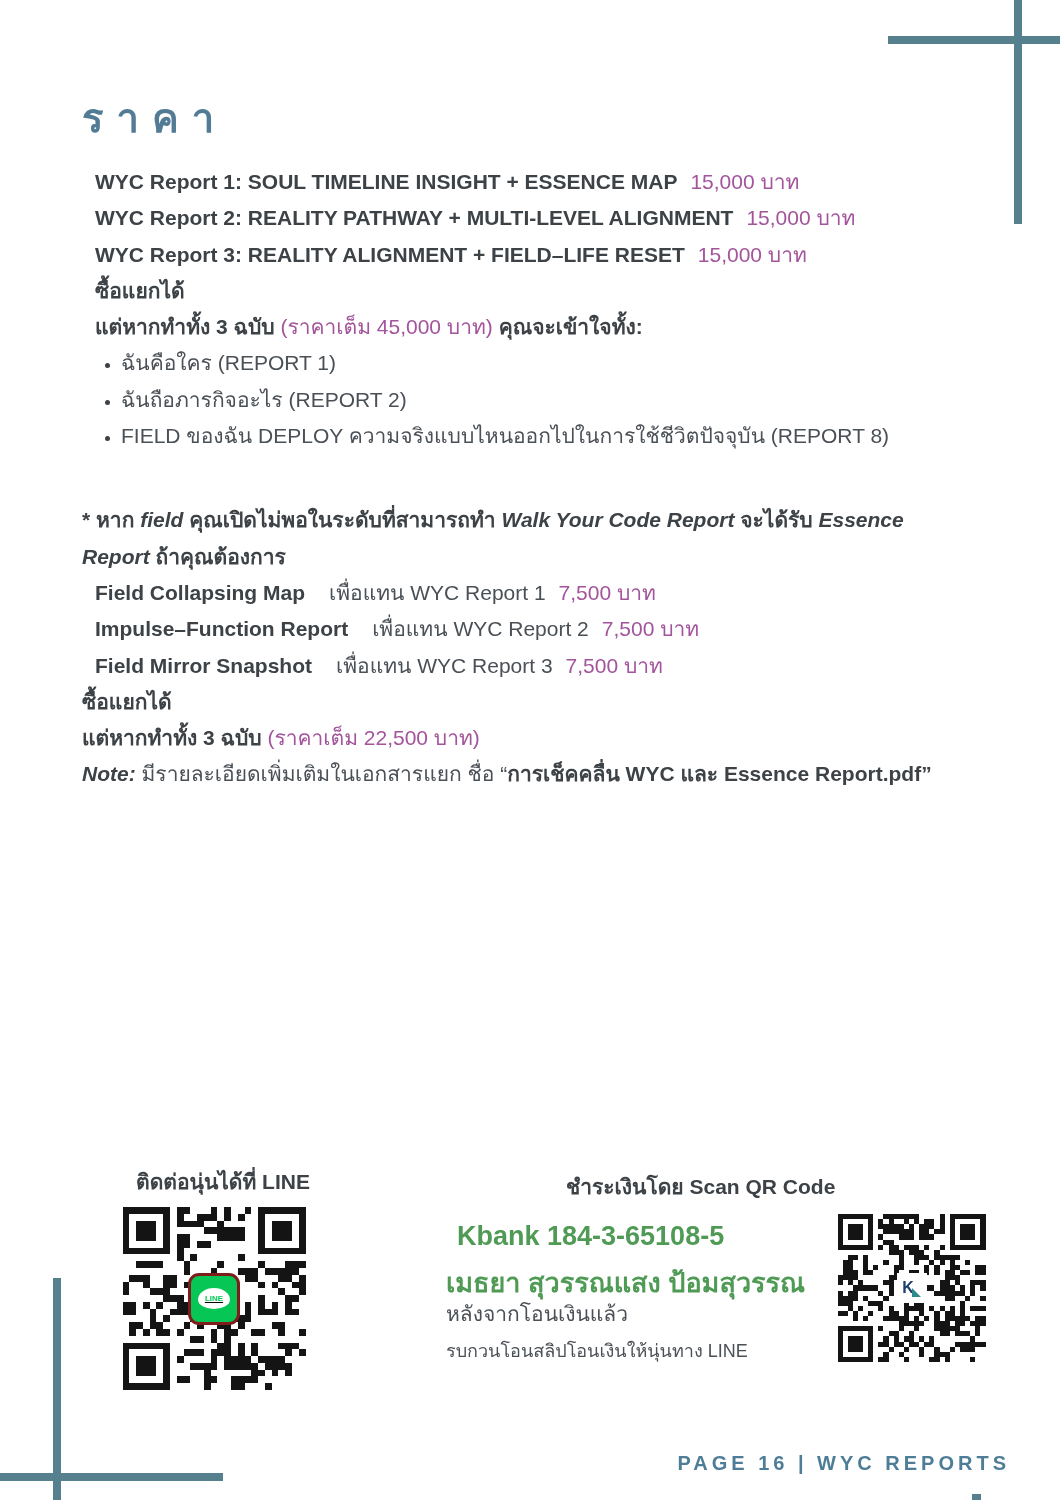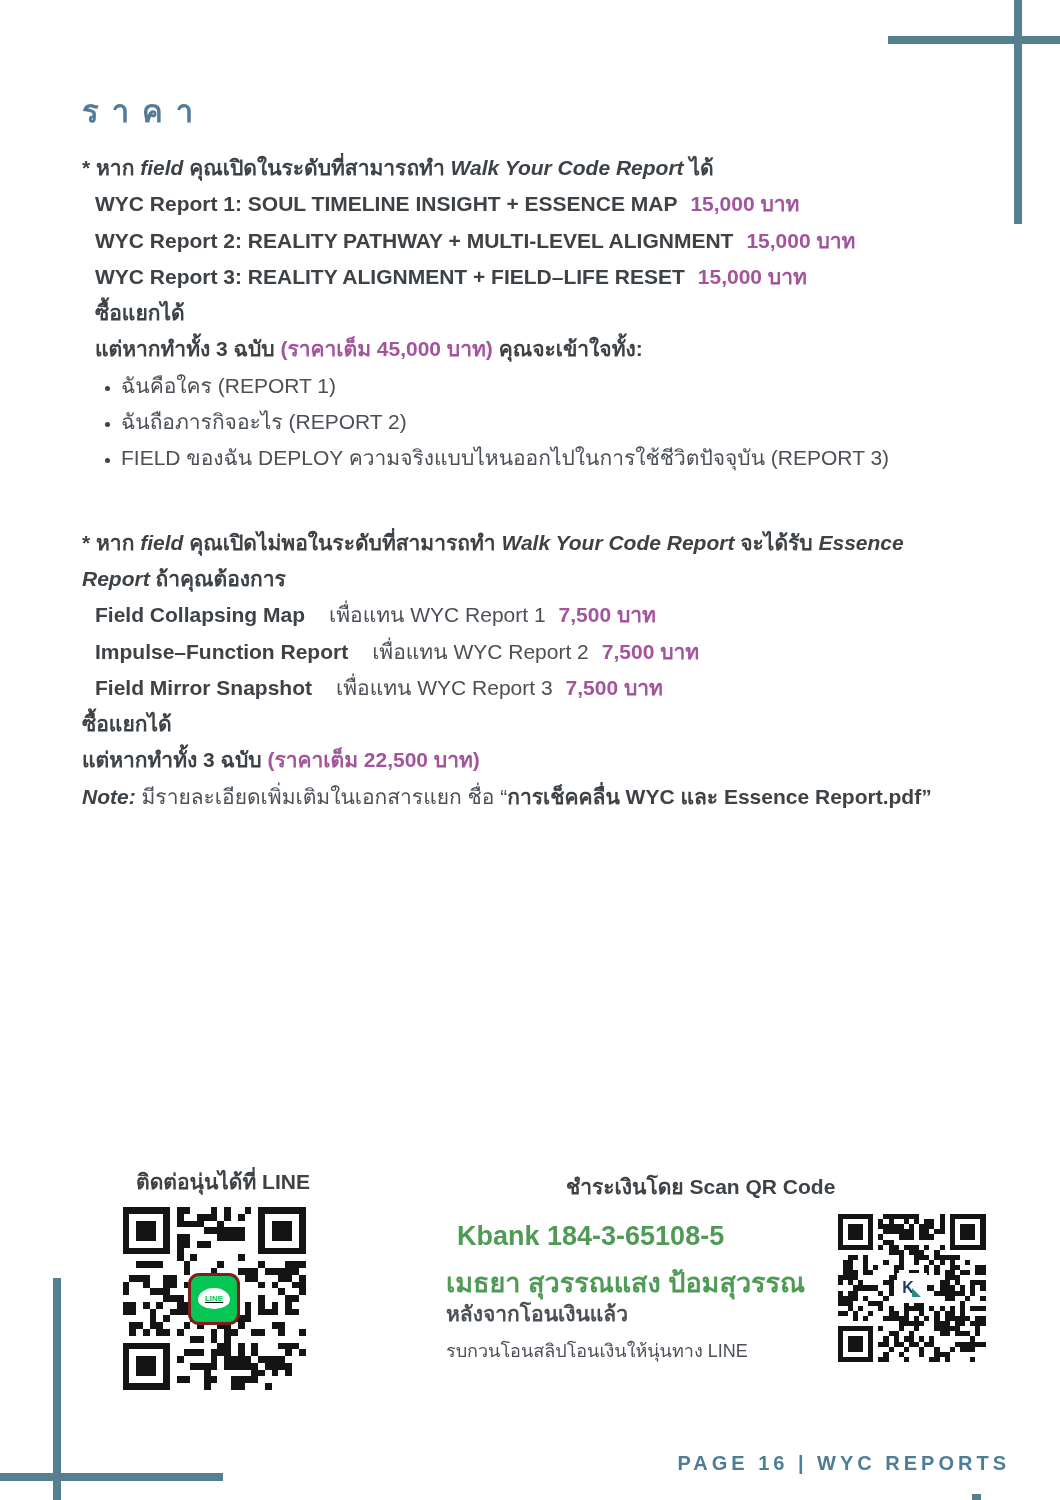--- a/index.html
+++ b/index.html
@@ -10,29 +10,29 @@
   
   .bar{position:absolute;background:#57808f;}
   .tr-v{left:1014px;top:0;width:8px;height:224px;}
   .tr-h{left:888px;top:36px;width:172px;height:8px;}
   .bl-v{left:53px;top:1278px;width:8px;height:222px;}
   .bl-h{left:0;top:1473px;width:223px;height:8px;}
   .br-stub{left:972px;top:1494px;width:9px;height:6px;}
 
   .content{position:absolute;left:82px;top:86px;width:892px;}
   .title{
-    margin:0 0 14px 0;font-size:31px;font-weight:bold;color:#527b95;
+    margin:0 0 14px 0;font-size:40px;font-weight:bold;color:#527b95;
     letter-spacing:13px;
   }
   .ln{margin:0;font-size:21px;line-height:36.3px;color:#40464b;}
   .ind{padding-left:13px;}
   .b{font-weight:bold;color:#3d4247;}
   .i{font-style:italic;}
   .reg{font-weight:normal;color:#4a5056;}
-  .pp{font-weight:bold;color:#a3549b;}
+  .pp{font-weight:normal;color:#a3549b;}
   .gap{margin-left:13px;}
   .sgap{margin-left:24px;}
   ul.blt{margin:0;padding-left:39px;list-style:disc;}
   ul.blt li{font-size:21px;line-height:36.3px;color:#4a5056;}
   ul.blt li::marker{font-size:15px;color:#3d4247;}
   .sec2{margin-top:48px;}
 
   
   .contact-header{position:absolute;left:136px;top:1165px;font-size:21px;font-weight:bold;color:#3d4247;}
   .qr-wrap{position:absolute;}
@@ -56,21 +56,21 @@
   }
   .kplus-glyph{font-size:16px;font-weight:bold;color:#1c3d6e;}
   .kplus-tri{
     width:0;height:0;border-left:9px solid #2e8b8b;border-top:9px solid transparent;margin-left:-2px;margin-top:8px;
   }
 
   .pay-header{position:absolute;left:566px;top:1170px;font-size:21px;font-weight:bold;color:#3d4247;}
   .bank-block{position:absolute;left:446px;top:1208px;color:#4f9b55;font-weight:bold;}
   .bank-acct{font-size:27px;line-height:34px;margin:11px;}
   .bank-name{font-size:27px;line-height:38px;margin:0;}
-  .pay-note1{position:absolute;left:446px;top:1297px;font-size:21px;color:#4a5056;font-weight:bold;}
+  .pay-note1{position:absolute;left:446px;top:1297px;font-size:21px;color:#4a5056;}
   .pay-note2{position:absolute;left:446px;top:1336px;font-size:18px;color:#4a5056;}
 
   .footer{
     position:absolute;right:50px;top:1452px;font-size:20px;font-weight:bold;
     color:#4e7d97;letter-spacing:4px;
   }
 </style>
 </head>
 <body>
 
@@ -78,33 +78,32 @@
 
   <div class="bar tr-v"></div>
   <div class="bar tr-h"></div>
   <div class="bar bl-v"></div>
   <div class="bar bl-h"></div>
   <div class="bar br-stub"></div>
 
   <div class="content">
     <h1 class="title">ราคา</h1>
 
-    <p class="ln"><span class="b">* หาก </span><span class="b i">field</span><span class="b"> คุณเปิดในระดับที่สามารถทำ </span><span class="b i">Walk Your Code Report</span><span class="b"> ได้</span></p>
 
     <p class="ln ind"><span class="b">WYC Report 1:  SOUL TIMELINE INSIGHT + ESSENCE MAP</span><span class="pp gap">15,000 บาท</span></p>
     <p class="ln ind"><span class="b">WYC Report 2: REALITY PATHWAY + MULTI-LEVEL ALIGNMENT</span><span class="pp gap">15,000 บาท</span></p>
     <p class="ln ind"><span class="b">WYC Report 3: REALITY ALIGNMENT + FIELD–LIFE RESET</span><span class="pp gap">15,000 บาท</span></p>
 
     <p class="ln ind"><span class="b">ซื้อแยกได้</span></p>
     <p class="ln ind"><span class="b">แต่หากทำทั้ง 3 ฉบับ </span><span class="pp">(ราคาเต็ม 45,000 บาท)</span><span class="b"> คุณจะเข้าใจทั้ง:</span></p>
 
     <ul class="blt">
       <li>ฉันคือใคร (REPORT 1)</li>
       <li>ฉันถือภารกิจอะไร (REPORT 2)</li>
-      <li>FIELD ของฉัน DEPLOY ความจริงแบบไหนออกไปในการใช้ชีวิตปัจจุบัน (REPORT 3)</li>
+      <li>FIELD ของฉัน DEPLOY ความจริงแบบไหนออกไปในการใช้ชีวิตปัจจุบัน (REPORT 8)</li>
     </ul>
 
     <p class="ln sec2"><span class="b">* หาก </span><span class="b i">field</span><span class="b"> คุณเปิดไม่พอในระดับที่สามารถทำ </span><span class="b i">Walk Your Code Report</span><span class="b"> จะได้รับ </span><span class="b i">Essence Report</span><span class="b"> ถ้าคุณต้องการ</span></p>
 
     <p class="ln ind"><span class="b">Field Collapsing Map</span><span class="reg sgap">เพื่อแทน WYC Report 1</span><span class="pp gap">7,500 บาท</span></p>
     <p class="ln ind"><span class="b">Impulse–Function Report</span><span class="reg sgap">เพื่อแทน WYC Report 2</span><span class="pp gap">7,500 บาท</span></p>
     <p class="ln ind"><span class="b">Field Mirror Snapshot</span><span class="reg sgap">เพื่อแทน WYC Report 3</span><span class="pp gap">7,500 บาท</span></p>
 
     <p class="ln"><span class="b">ซื้อแยกได้</span></p>
     <p class="ln"><span class="b">แต่หากทำทั้ง 3 ฉบับ </span><span class="pp">(ราคาเต็ม 22,500 บาท)</span></p>

